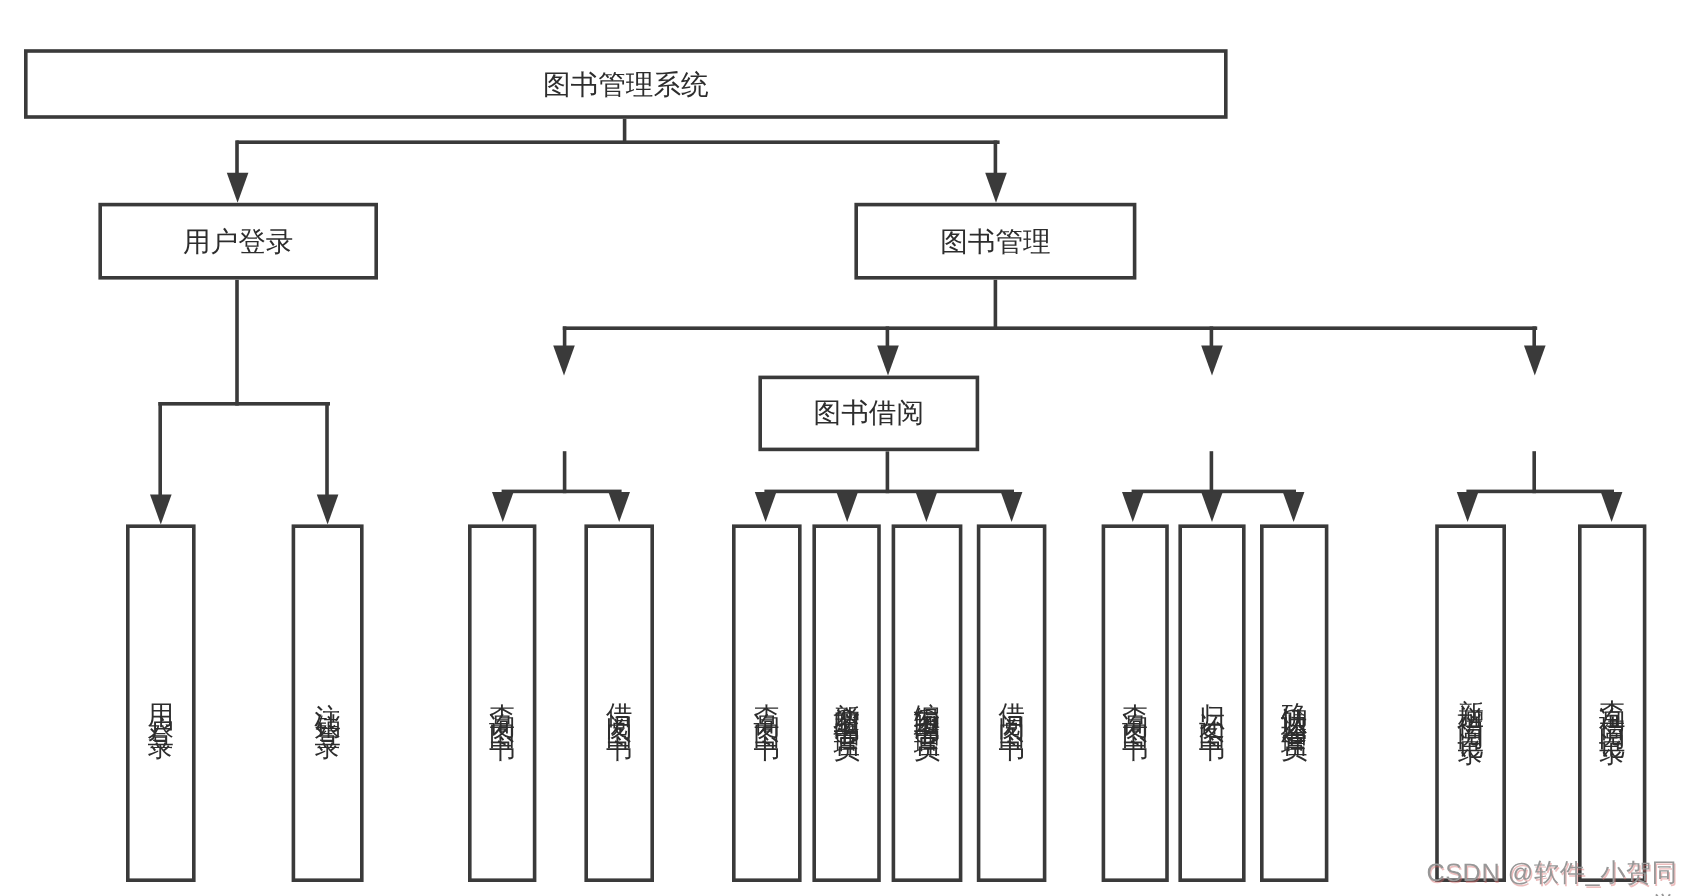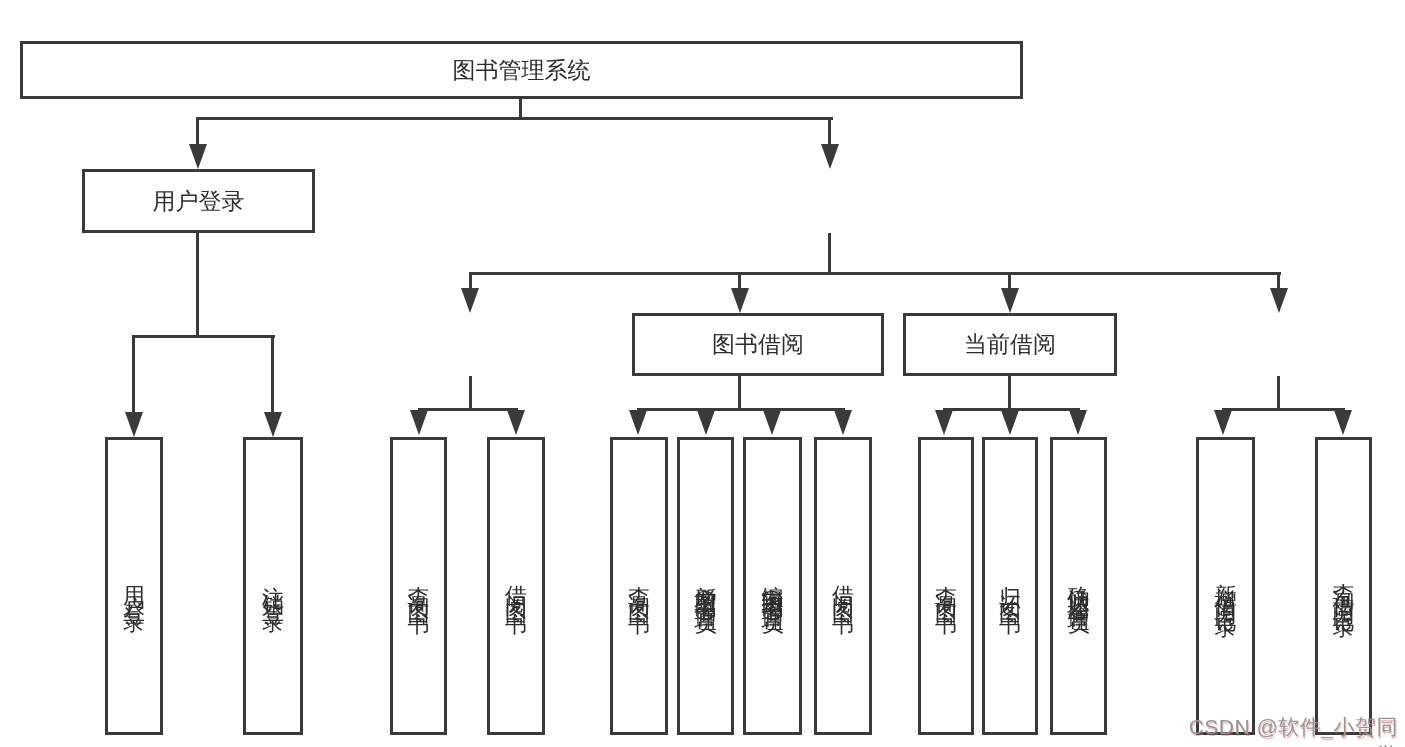--- a/index.html
+++ b/index.html
@@ -96,23 +96,23 @@
       <div class="arrowhead" style="left: 935px; top: 410px; border-top-color: rgb(58, 58, 58);"></div>
       <div class="arrowhead" style="left: 1001px; top: 410px; border-top-color: rgb(58, 58, 58);"></div>
       <div class="arrowhead" style="left: 1069px; top: 410px; border-top-color: rgb(58, 58, 58);"></div>
       <div class="arrowhead" style="left: 1214px; top: 410px; border-top-color: rgb(58, 58, 58);"></div>
       <div class="arrowhead" style="left: 1334px; top: 410px; border-top-color: rgb(58, 58, 58);"></div>
     </div>
 
   <div class="hbox" style="left:20px;top:13px;width:1003px;height:58px;margin-top:28px;">图书管理系统</div>
 
   <div class="hbox" style="left:82px;top:169px;width:233px;height:64px;">用户登录</div>
+  <div class="hbox" style="left:712px;top:169px;width:235px;height:64px;">图书管理</div>
 
-  <div class="hbox" style="left:632px;top:313px;width:252px;height:63px;">图书借阅</div>
-  <div class="hbox" style="left:903px;top:313px;width:214px;height:63px;">当前借阅</div>
+  <div class="hbox" style="left:632px;top:313px;width:184px;height:63px;">图书借阅</div>
 
   <div class="vbox" style="left:105px;top:437px;width:58px;height:298px;letter-spacing:9px;">用户登录</div>
   <div class="vbox" style="left:243px;top:437px;width:60px;height:298px;letter-spacing:9px;">注销登录</div>
 
   <div class="vbox" style="left:390px;top:437px;width:57px;height:298px;letter-spacing:9px;">查询图书</div>
   <div class="vbox" style="left:487px;top:437px;width:58px;height:298px;letter-spacing:9px;">借阅图书</div>
 
   <div class="vbox" style="left:610px;top:437px;width:58px;height:298px;letter-spacing:9px;">查询图书</div>
   <div class="vbox" style="left:677px;top:437px;width:57px;height:298px;letter-spacing:4px;">新增图书（管理员）</div>
   <div class="vbox" style="left:743px;top:437px;width:59px;height:298px;letter-spacing:4px;">编辑图书（管理员）</div>

